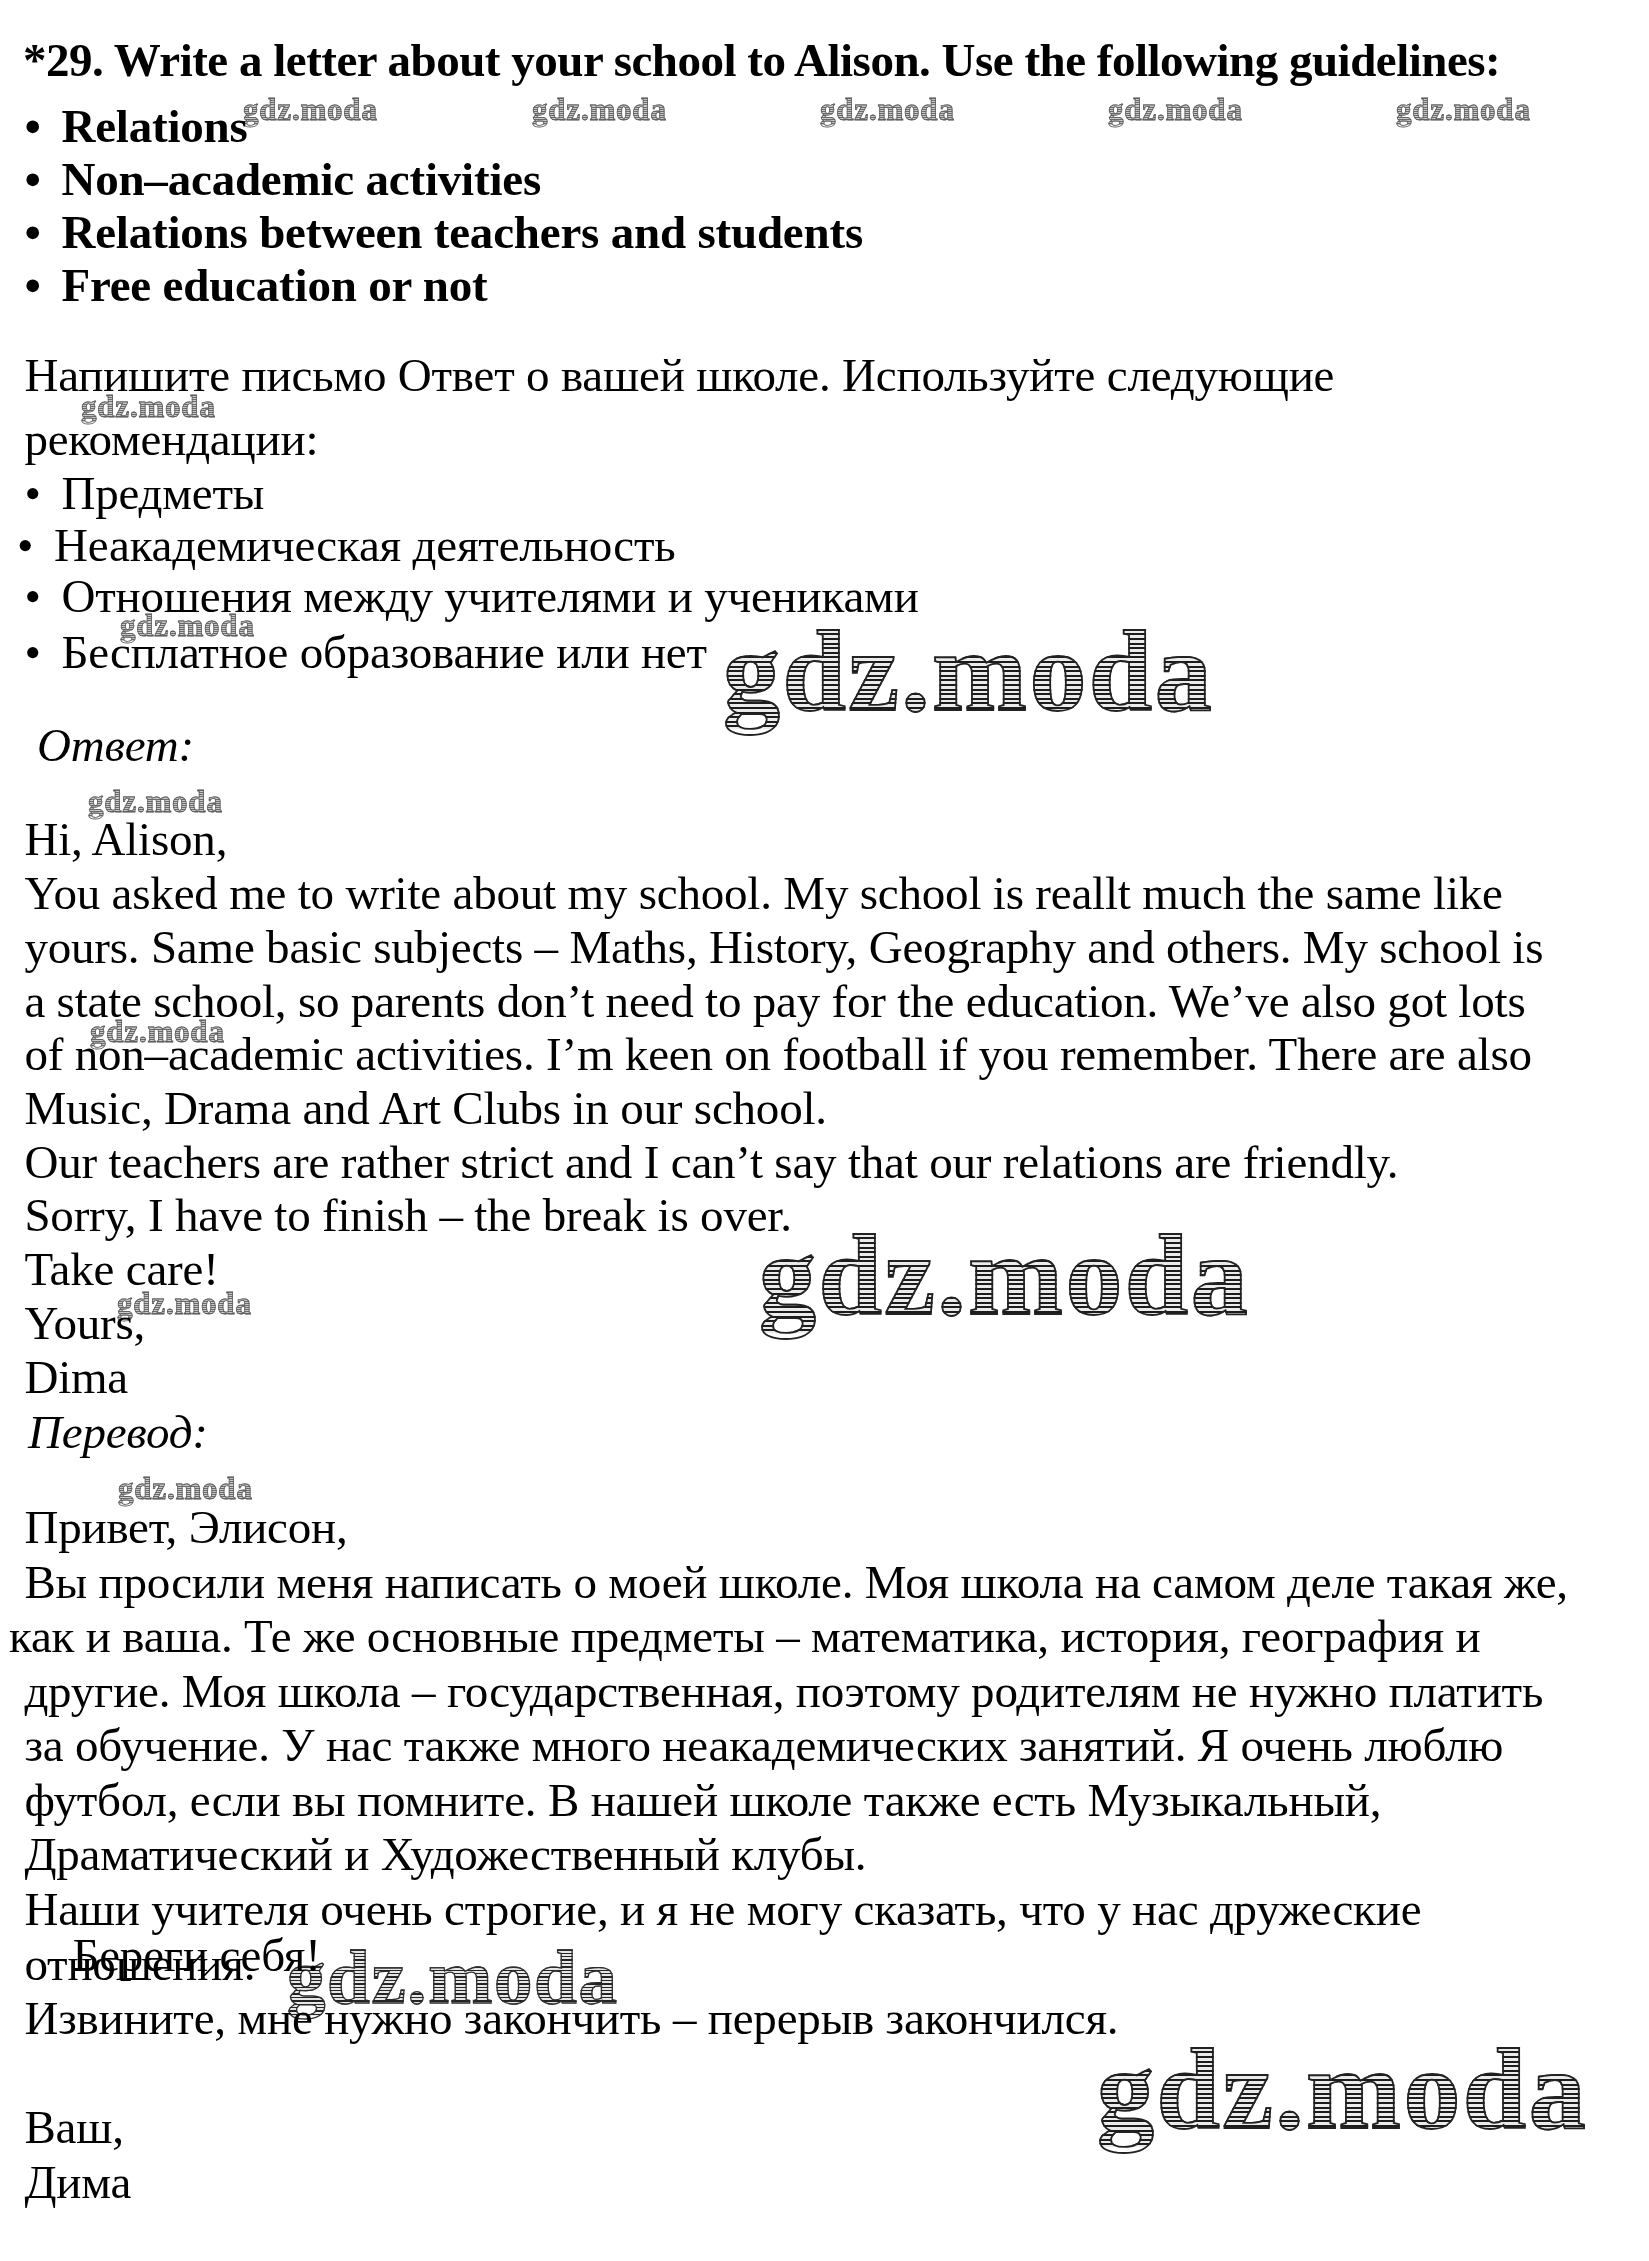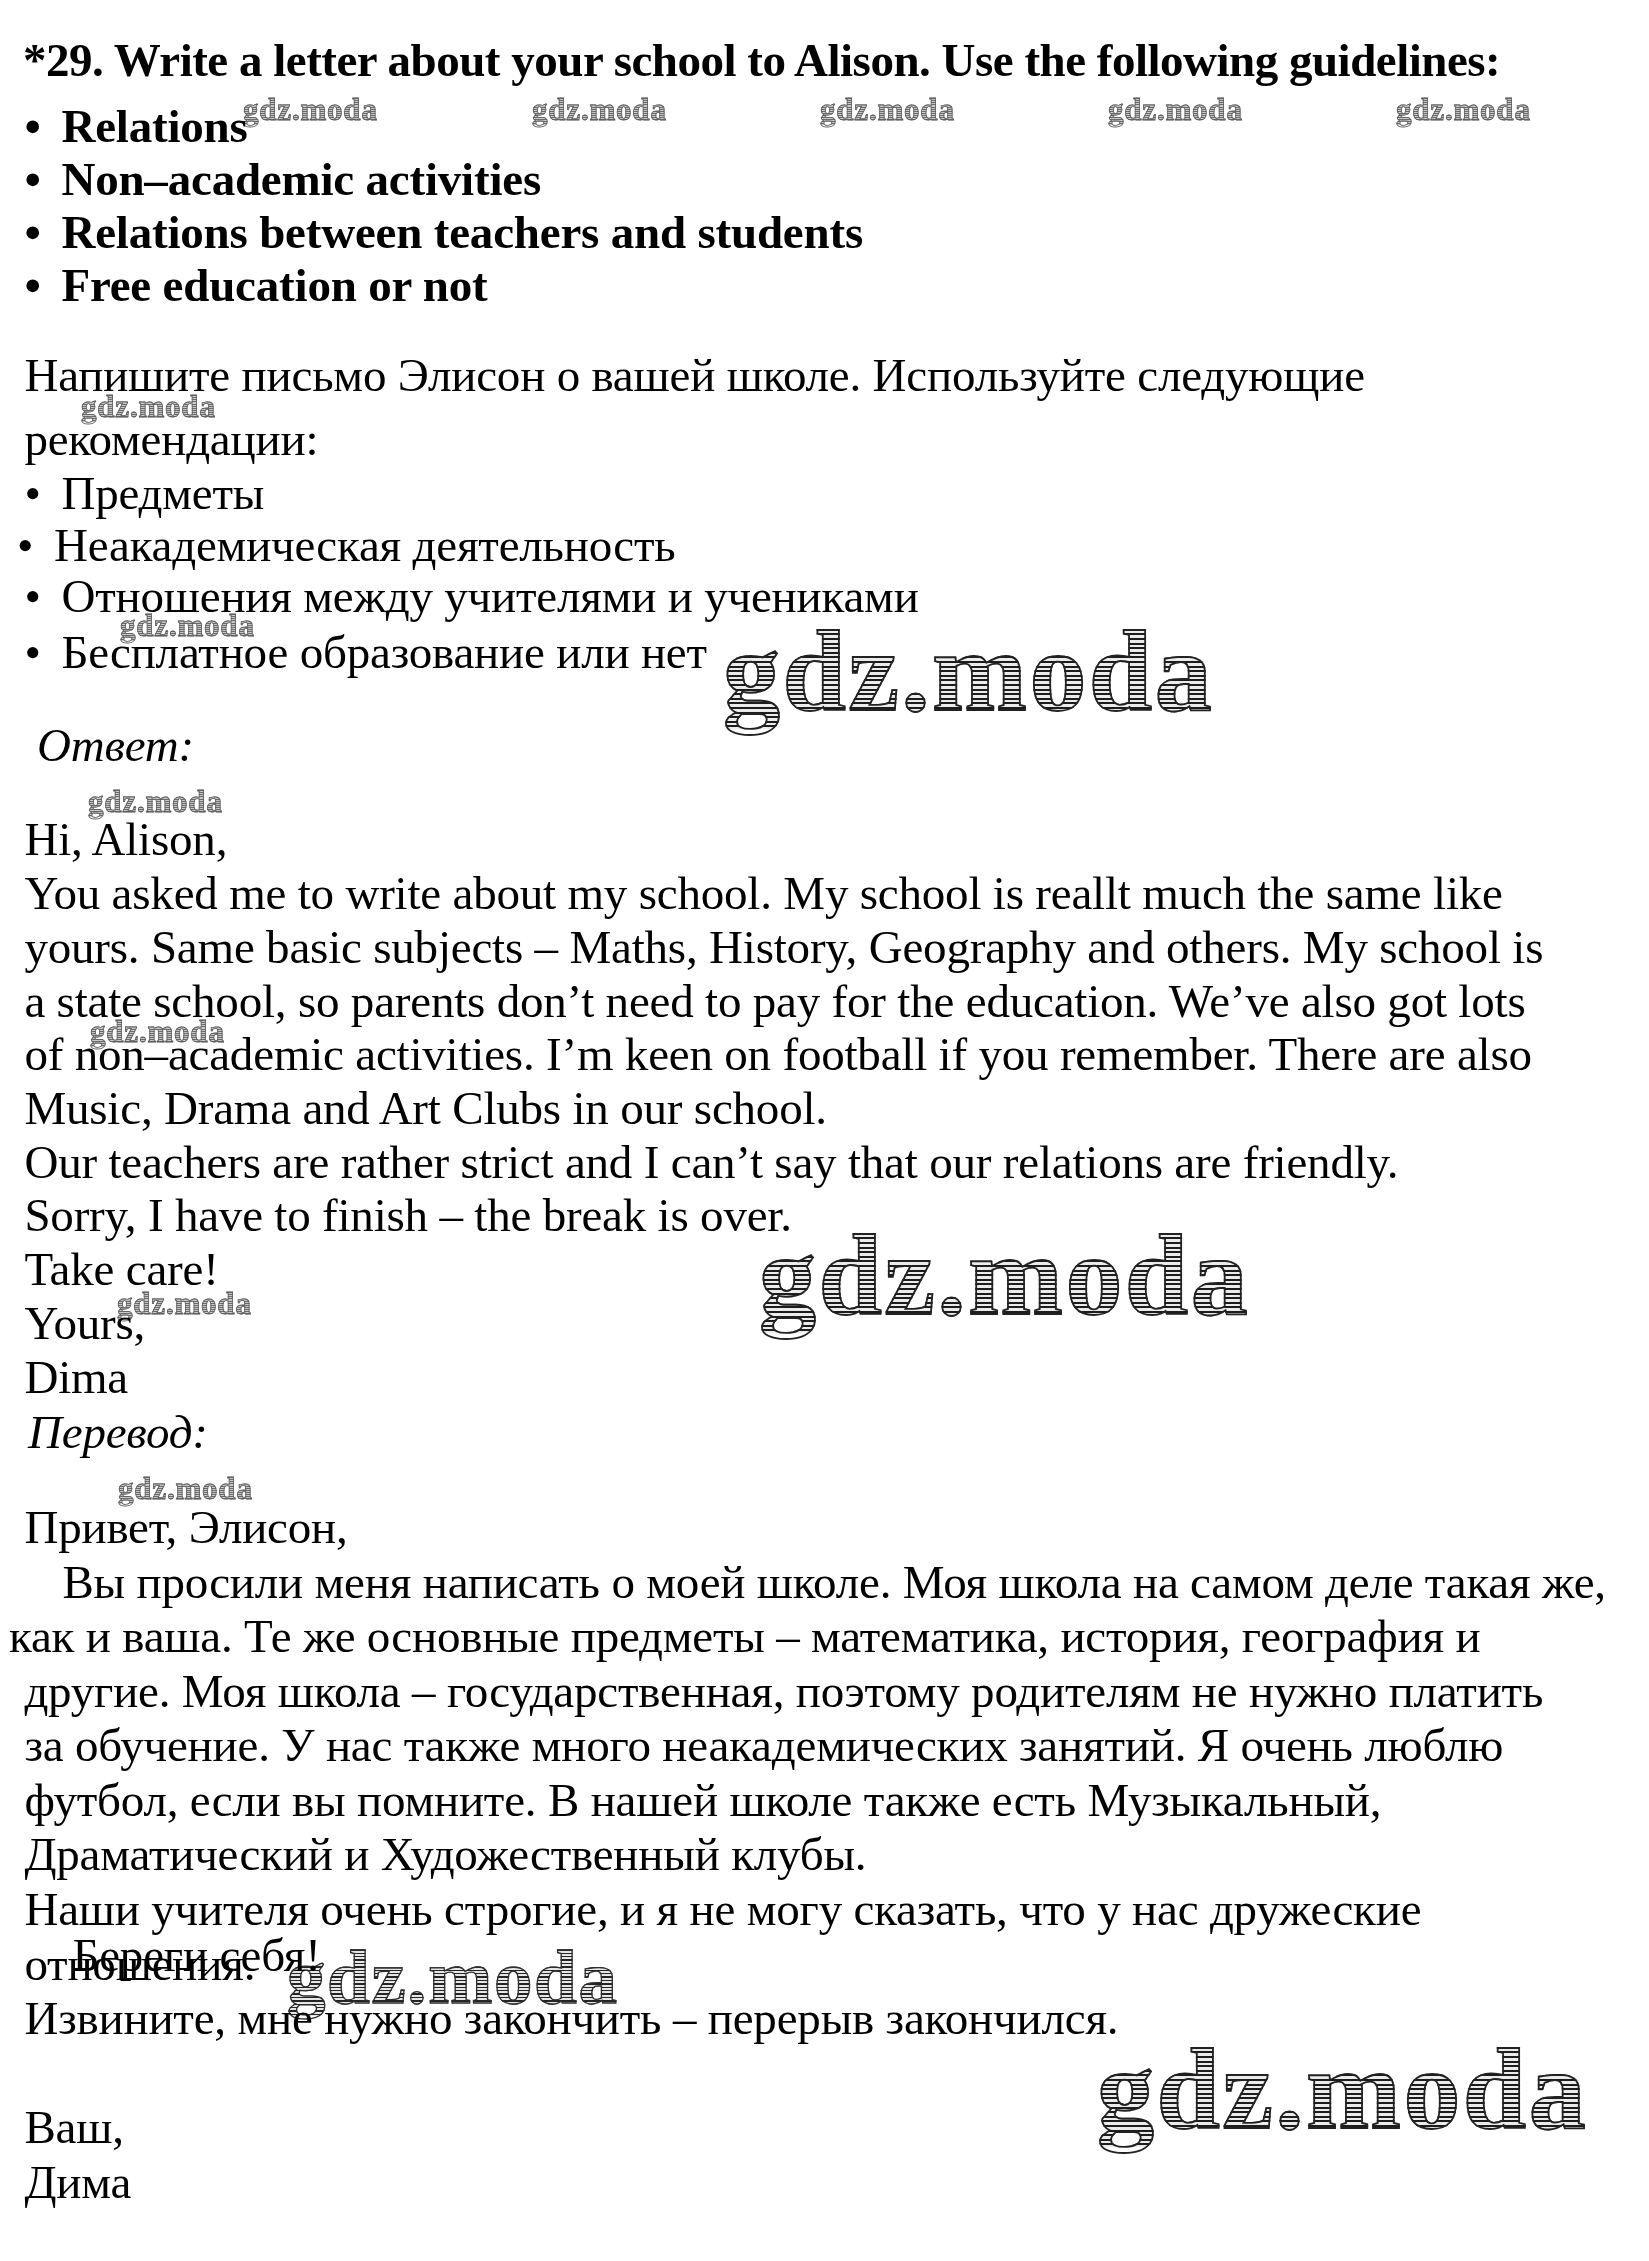--- a/index.html
+++ b/index.html
@@ -79,21 +79,21 @@
   <span class="wm wm-lg" style="left:723px;  top:615px;">gdz.moda</span>
   <span class="wm wm-lg" style="left:759px;  top:1219px;">gdz.moda</span>
   <span class="wm wm-lg" style="left:1097px; top:2033px;">gdz.moda</span>
 
   <div class="line bold heading" style="left:23px; top:37px;">*29. Write a letter about your school to Alison. Use the following guidelines:</div>
   <div class="line bold bullet" style="left:24.4px; top:103px;">Relations</div>
   <div class="line bold bullet" style="left:24.4px; top:156px;">Non–academic activities</div>
   <div class="line bold bullet" style="left:24.4px; top:209px;">Relations between teachers and students</div>
   <div class="line bold bullet" style="left:24.4px; top:262px;">Free education or not</div>
 
-  <div class="line" style="left:24.4px; top:352px;">Напишите письмо Элисон о вашей школе. Используйте следующие</div>
+  <div class="line" style="left:24.4px; top:352px;">Напишите письмо Ответ о вашей школе. Используйте следующие</div>
   <div class="line" style="left:24.4px; top:416px;">рекомендации:</div>
   <div class="line bullet" style="left:24.4px; top:470px;">Предметы</div>
   <div class="line bullet" style="left:17px; top:522px;">Неакадемическая деятельность</div>
   <div class="line bullet" style="left:24.4px; top:573px;">Отношения между учителями и учениками</div>
   <div class="line bullet" style="left:24.4px; top:629px;">Бесплатное образование или нет</div>
 
   <div class="line italic" style="left:37px; top:722px;">Ответ:</div>
   <div class="line" style="left:24.4px; top:816px;">Hi, Alison,</div>
   <div class="line" style="left:24.4px; top:870px;">You asked me to write about my school. My school is reallt much the same like</div>
   <div class="line" style="left:24.4px; top:924px;">yours. Same basic subjects – Maths, History, Geography and others. My school is</div>
@@ -101,21 +101,21 @@
   <div class="line" style="left:24.4px; top:1031px;">of non–academic activities. I’m keen on football if you remember. There are also</div>
   <div class="line" style="left:24.4px; top:1085px;">Music, Drama and Art Clubs in our school.</div>
   <div class="line" style="left:24.4px; top:1139px;">Our teachers are rather strict and I can’t say that our relations are friendly.</div>
   <div class="line" style="left:24.4px; top:1192px;">Sorry, I have to finish – the break is over.</div>
   <div class="line" style="left:24.4px; top:1246px;">Take care!</div>
   <div class="line" style="left:24.4px; top:1300px;">Yours,</div>
   <div class="line" style="left:24.4px; top:1354px;">Dima</div>
 
   <div class="line italic" style="left:28px; top:1409px;">Перевод:</div>
   <div class="line" style="left:24.4px; top:1504px;">Привет, Элисон,</div>
-  <div class="line" style="left:24.4px; top:1559px;margin-left:38px;">Вы просили меня написать о моей школе. Моя школа на самом деле такая же,</div>
+  <div class="line" style="left:24.4px; top:1559px;">Вы просили меня написать о моей школе. Моя школа на самом деле такая же,</div>
   <div class="line" style="left:9px; top:1613px;">как и ваша. Те же основные предметы – математика, история, география и</div>
   <div class="line" style="left:24.4px; top:1668px;">другие. Моя школа – государственная, поэтому родителям не нужно платить</div>
   <div class="line" style="left:24.4px; top:1722px;">за обучение. У нас также много неакадемических занятий. Я очень люблю</div>
   <div class="line" style="left:24.4px; top:1777px;">футбол, если вы помните. В нашей школе также есть Музыкальный,</div>
   <div class="line" style="left:24.4px; top:1831px;">Драматический и Художественный клубы.</div>
   <div class="line" style="left:24.4px; top:1886px;">Наши учителя очень строгие, и я не могу сказать, что у нас дружеские</div>
   <div class="line" style="left:24.4px; top:1941px;">отношения.</div>
   <div class="line" style="left:24.4px; top:1995px;">Извините, мне нужно закончить – перерыв закончился.</div>
   <div class="line" style="left:24.4px; top:1932px;margin-left:48px;">Береги себя!</div>
   <div class="line" style="left:24.4px; top:2104px;">Ваш,</div>

